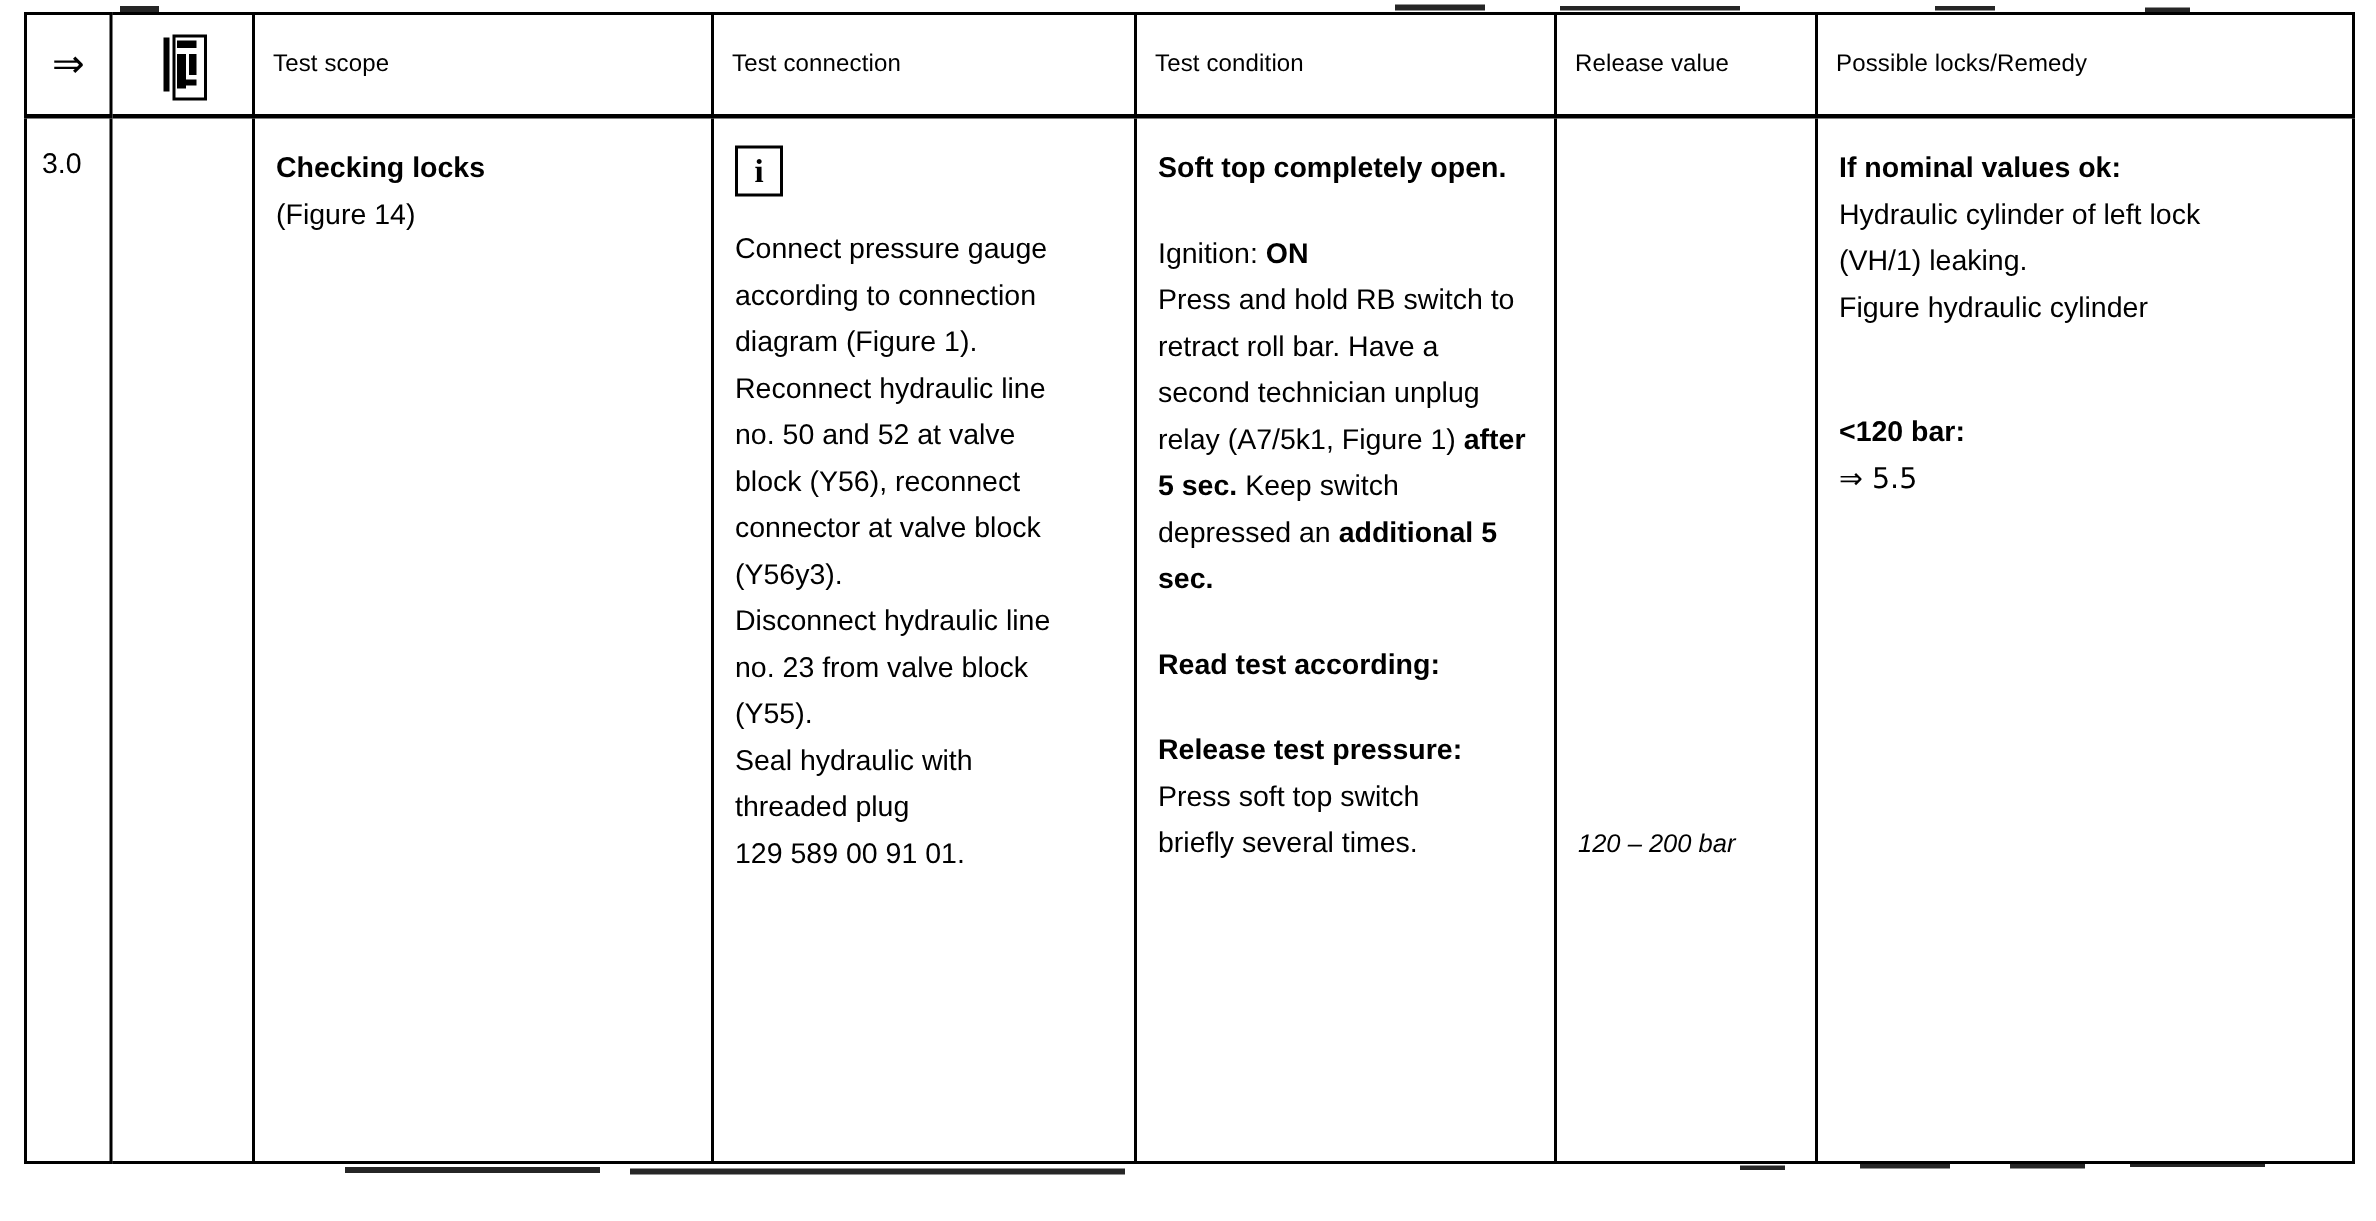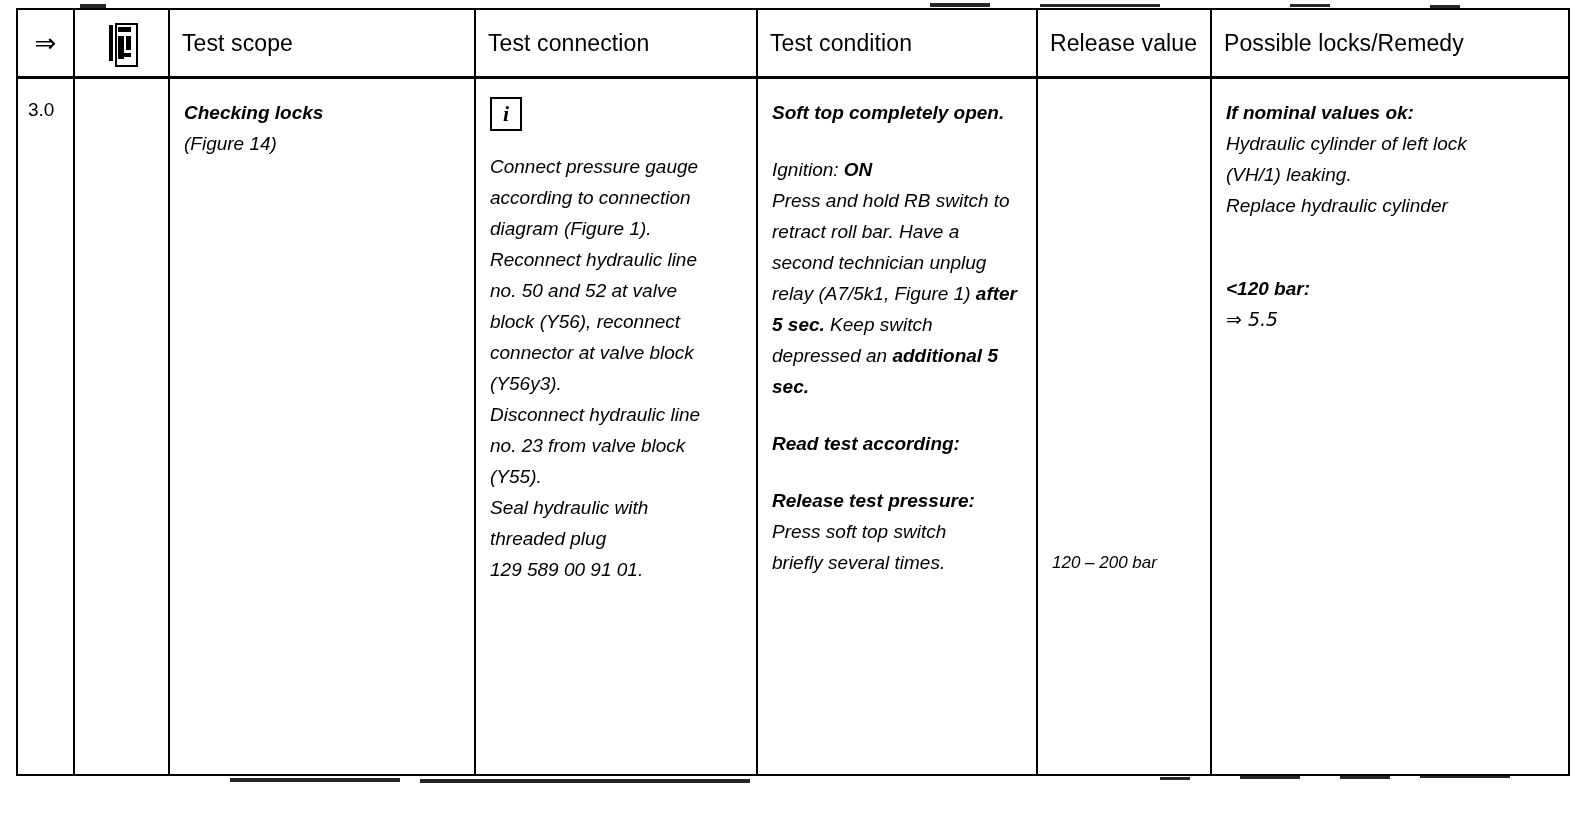--- a/index.html
+++ b/index.html
@@ -29,21 +29,21 @@
   col.c-nom{width:174px;}
   col.c-rem{width:358px;}
 
   
   tr.head td{
     border-bottom:3px solid #000;
     height:66px;
     vertical-align:middle;
   }
   .hdr-txt{
-    font-size:23px;
+    font-size:16px;
     line-height:24px;
     padding:0 0 0 12px;
     letter-spacing:.1px;
   }
   .hdr-center{display:flex;align-items:center;justify-content:center;height:66px;}
 
   .arrow-glyph{
     font-size:26px;
     line-height:26px;
     font-family:"DejaVu Sans",sans-serif;
@@ -62,21 +62,21 @@
   .tool-icon .bar{
     position:absolute;left:0;top:2px;width:4px;height:36px;
     background:#000;
   }
   .tool-icon .s1{position:absolute;left:9px;top:4px;width:13px;height:5px;background:#000;}
   .tool-icon .s2{position:absolute;left:9px;top:13px;width:6px;height:23px;background:#000;}
   .tool-icon .s3{position:absolute;left:17px;top:13px;width:5px;height:14px;background:#000;}
   .tool-icon .s4{position:absolute;left:9px;top:30px;width:13px;height:4px;background:#000;}
 
   
-  .cell{padding:18px 14px 10px 14px;font-size:19px;line-height:31px;font-style:italic;}
+  .cell{padding:18px 14px 10px 14px;font-size:19px;line-height:31px;}
   .step-cell{padding:18px 0 0 10px;font-size:19px;line-height:26px;}
   .nom-cell{position:relative;padding:0;}
   .nom-val{position:absolute;left:14px;top:471px;font-size:17px;line-height:26px;white-space:nowrap;font-style:italic;}
 
   .b{font-weight:bold;}
   .blockgap{height:26px;}
   .biggap{height:52px;}
 
   
   .info-box{
@@ -221,21 +221,21 @@
 
         <td class="nom-cell">
           <div class="nom-val">120 – 200 bar</div>
         </td>
 
         <td>
           <div class="cell">
             <span class="line b">If nominal values ok:</span>
             <span class="line">Hydraulic cylinder of left lock</span>
             <span class="line">(VH/1) leaking.</span>
-            <span class="line">Replace hydraulic cylinder</span>
+            <span class="line">Figure hydraulic cylinder</span>
             <div class="biggap"></div>
             <span class="line b">&lt;120 bar:</span>
             <span class="line arrow-ref">⇒ 5.5</span>
           </div>
         </td>
 
       </tr>
     </tbody>
   </table>
 

